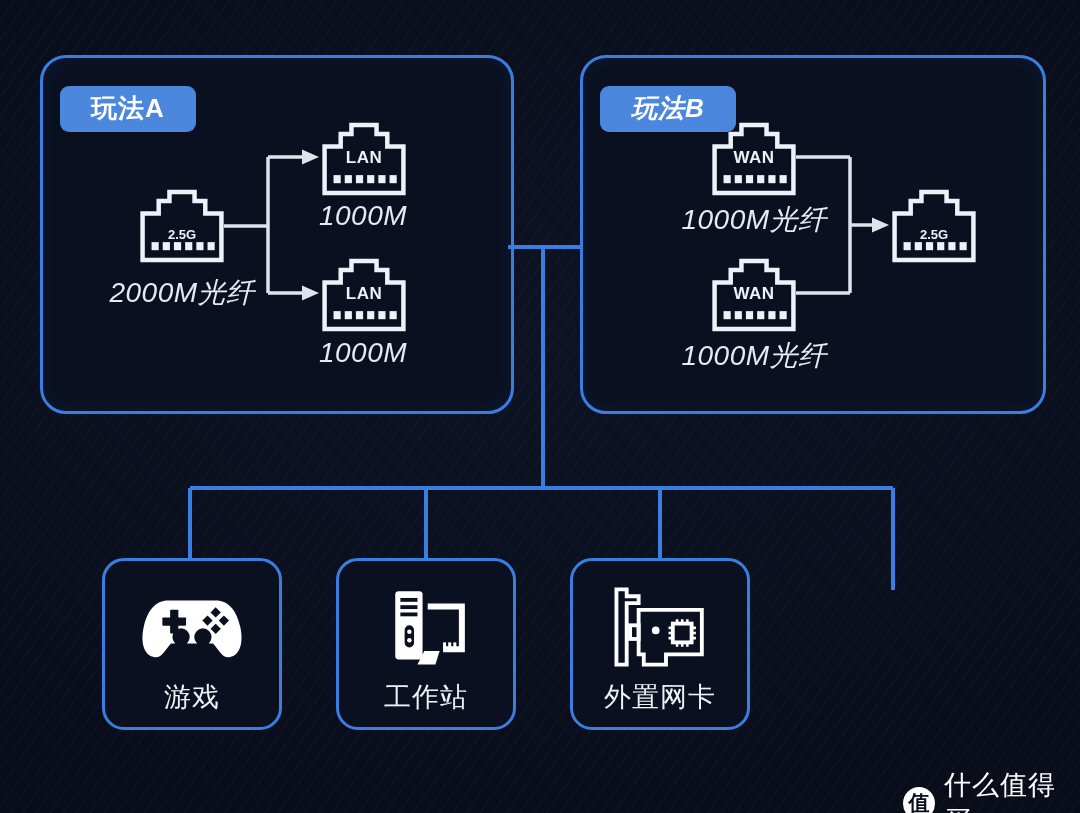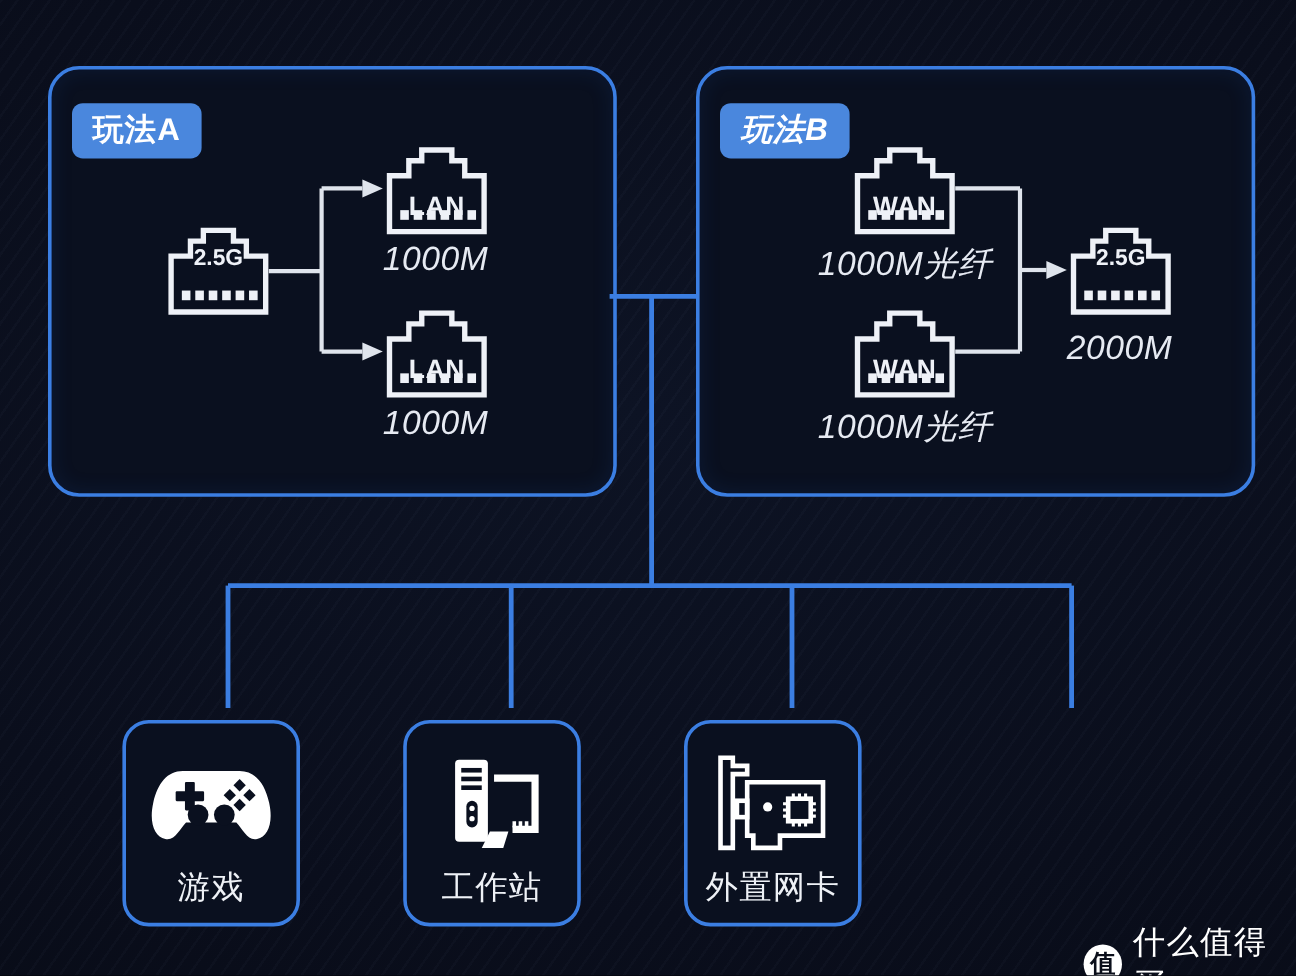--- a/index.html
+++ b/index.html
@@ -16,40 +16,40 @@
     opacity:.55;pointer-events:none;
   }
   .panel{
     position:absolute;border:3px solid #3b7ee2;border-radius:26px;
     background:#0a101f;box-shadow:0 0 18px rgba(30,80,180,0.15) inset;
   }
   #panel-a{left:40px;top:55px;width:468px;height:353px;}
   #panel-b{left:580px;top:55px;width:460px;height:353px;}
   .tag{
     position:absolute;background:#4a87dd;color:#fff;border-radius:9px;
-    font-size:26px;font-weight:600;padding:8px 17px;line-height:1.15;letter-spacing:1px;
+    font-size:26px;font-weight:600;padding:8px 31px;line-height:1.15;letter-spacing:1px;
     z-index:4;
   }
   #tag-a{left:60px;top:86px;}
   #tag-b{left:600px;top:86px;font-style:italic;}
   .wires{position:absolute;left:0;top:0;z-index:2;pointer-events:none;}
   
   .port{position:absolute;width:86px;height:76px;z-index:3;}
   .port svg{position:absolute;left:0;top:0;width:86px;height:76px;display:block;}
   .port-label{
-    position:absolute;left:0;right:0;top:38px;text-align:center;
-    color:#eef1f7;font-weight:700;font-size:22px;letter-spacing:.5px;
-  }
-  .port-label.small{font-size:19px;top:17px;letter-spacing:0;}
+    position:absolute;left:0;right:0;top:27px;text-align:center;
+    color:#eef1f7;font-weight:700;font-size:17px;letter-spacing:.5px;
+  }
+  .port-label.small{font-size:13px;top:39px;letter-spacing:0;}
   .cap{
     position:absolute;color:#e6eaf2;font-size:28px;font-weight:500;
     text-align:center;letter-spacing:.5px;z-index:3;white-space:nowrap;font-style:italic;
   }
   .device{
-    position:absolute;top:600px;width:148px;height:172px;box-sizing:border-box;
+    position:absolute;top:558px;width:180px;height:172px;box-sizing:border-box;
     border:3px solid #3b7ee2;border-radius:22px;background:#0a101f;
     display:flex;flex-direction:column;align-items:center;justify-content:flex-start;
     z-index:3;
   }
   .device .icon{height:92px;margin-top:20px;display:flex;align-items:center;justify-content:center;}
   .device .dev-label{color:#eef1f6;font-size:27px;font-weight:500;margin-top:6px;letter-spacing:1px;}
   .watermark{
     position:absolute;left:903px;top:767px;display:flex;align-items:center;gap:9px;z-index:5;
   }
   .wm-logo{
@@ -107,20 +107,21 @@
         <rect x="14" y="60" width="8" height="9"></rect>
           <rect x="26.5" y="60" width="8" height="9"></rect>
         <rect x="39" y="60" width="8" height="9"></rect>
           <rect x="51.5" y="60" width="8" height="9"></rect>
         <rect x="64" y="60" width="8" height="9"></rect>
           <rect x="76.5" y="60" width="8" height="9"></rect>
       </g>
     </svg>
     <div class="port-label small">2.5G</div>
   </div>
+  <div class="cap" style="left:62px;top:274px;width:240px">2000M光纤</div>
 
   <div class="port" style="left:321px;top:121px">
     <svg viewBox="0 0 96 84">
       <polygon points="4,28 22,28 22,14 34,14 34,4 62,4 62,14 74,14 74,28 92,28 92,80 4,80" fill="#0a101f" stroke="#eef1f7" stroke-width="5"></polygon>
       <g fill="#eef1f7">
         <rect x="14" y="60" width="8" height="9"></rect>
           <rect x="26.5" y="60" width="8" height="9"></rect>
         <rect x="39" y="60" width="8" height="9"></rect>
           <rect x="51.5" y="60" width="8" height="9"></rect>
         <rect x="64" y="60" width="8" height="9"></rect>
@@ -186,21 +187,20 @@
         <rect x="14" y="60" width="8" height="9"></rect>
           <rect x="26.5" y="60" width="8" height="9"></rect>
         <rect x="39" y="60" width="8" height="9"></rect>
           <rect x="51.5" y="60" width="8" height="9"></rect>
         <rect x="64" y="60" width="8" height="9"></rect>
           <rect x="76.5" y="60" width="8" height="9"></rect>
       </g>
     </svg>
     <div class="port-label small">2.5G</div>
   </div>
-  <div class="cap" style="left:853px;top:274px;width:160px">2000M</div>
 
   <div class="device" style="left:102px">
     <div class="icon">
       <svg width="112" height="82" viewBox="0 0 120 90">
         <path fill="#fff" d="M34,16 C20,16 11,27 7,45 C3,63 8,76 18,78 C27,80 31,69 37,63 L83,63 C89,69 93,80 102,78 C112,76 117,63 113,45 C109,27 100,16 86,16 Z"></path>
         <g fill="#0a101f">
           <rect x="36" y="26" width="9" height="26" rx="1"></rect>
           <rect x="27.5" y="34.5" width="26" height="9" rx="1"></rect>
           <rect x="82" y="25" width="8" height="8" transform="rotate(45 86 29)"></rect>
           <rect x="73" y="34" width="8" height="8" transform="rotate(45 77 38)"></rect>

